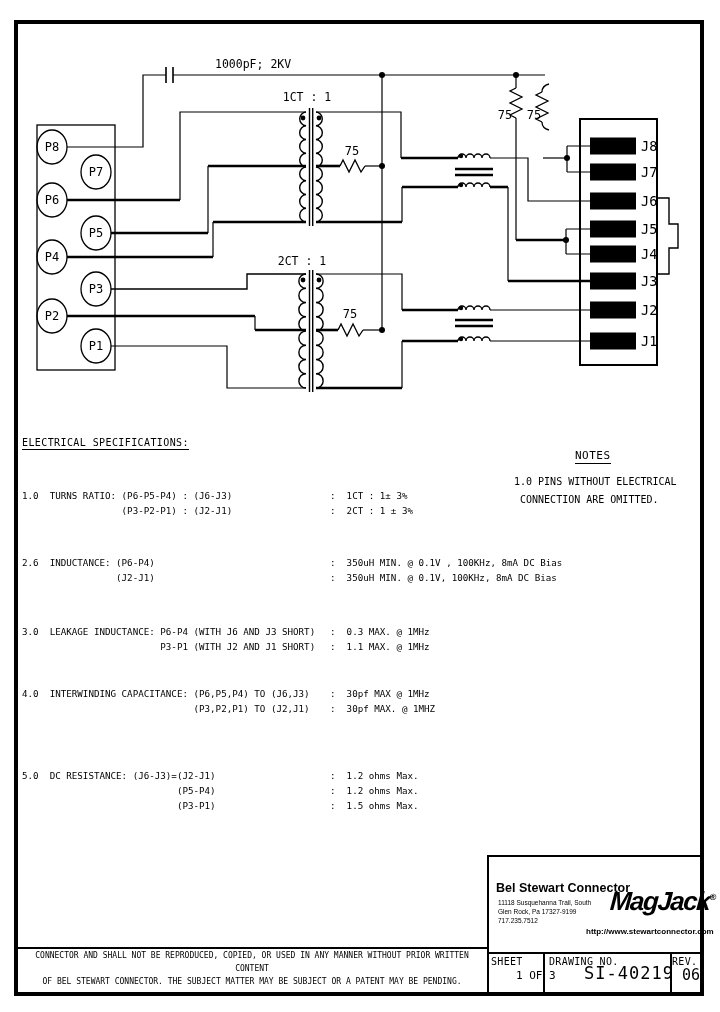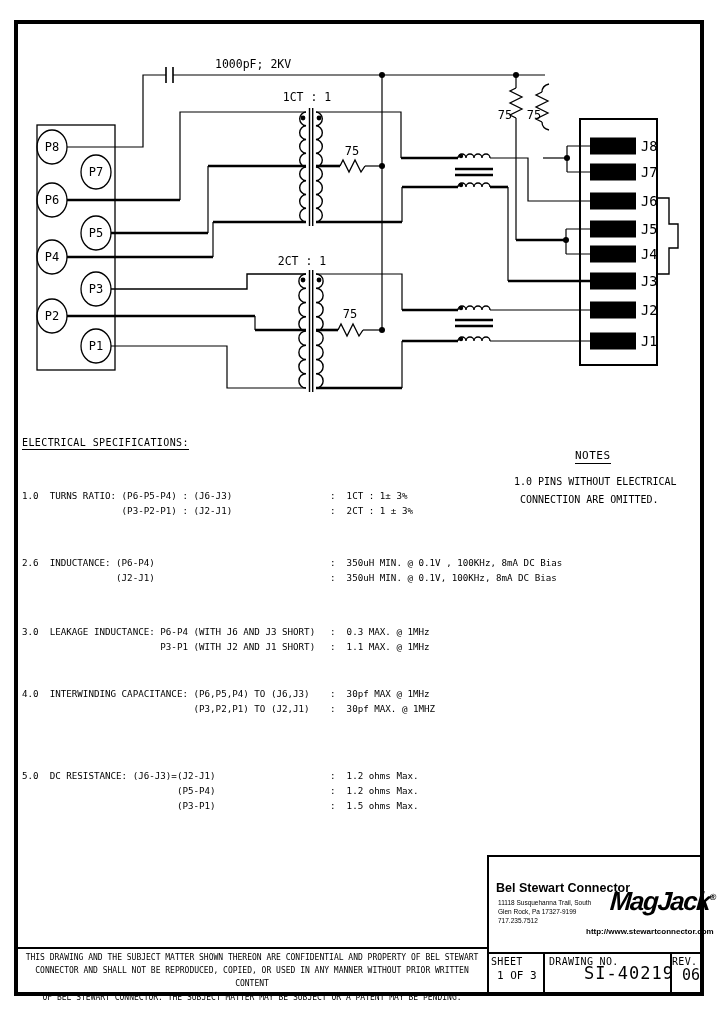--- a/index.html
+++ b/index.html
@@ -229,39 +229,38 @@
     <pre class="spec-right">:  1.2 ohms Max.
 :  1.2 ohms Max.
 :  1.5 ohms Max.</pre>
   </div>
 
   <div class="abs notes-title" style="left:543px;top:449px;margin-left:32px;">NOTES</div>
   <pre class="abs notes-body" style="left:514px;top:473px;">1.0 PINS WITHOUT ELECTRICAL
  CONNECTION ARE OMITTED.</pre>
 
   <div class="abs disc-box">
-    <div class="disc-line" style="margin-top:2px;">THIS DRAWING AND THE SUBJECT MATTER SHOWN THEREON ARE CONFIDENTIAL AND PROPERTY OF BEL STEWART</div>
     <div class="disc-line">CONNECTOR AND SHALL NOT BE REPRODUCED, COPIED, OR USED IN ANY MANNER WITHOUT PRIOR WRITTEN CONTENT</div>
     <div class="disc-line">OF BEL STEWART CONNECTOR.  THE SUBJECT MATTER MAY BE SUBJECT OR A PATENT MAY BE PENDING.</div>
   </div>
 
   <div class="abs tbline" style="left:487px;top:855px;width:216px;height:2px;"></div>
   <div class="abs tbline" style="left:487px;top:855px;width:2px;height:138px;"></div>
   <div class="abs tbline" style="left:487px;top:952px;width:216px;height:2px;"></div>
   <div class="abs tbline" style="left:543px;top:952px;width:2px;height:41px;"></div>
   <div class="abs tbline" style="left:670px;top:952px;width:2px;height:41px;"></div>
 
   <div class="abs company" style="left:496px;top:881px;">Bel Stewart Connector</div>
   <div class="abs addr" style="left:498px;top:899px;">11118 Susquehanna Trail, South</div>
   <div class="abs addr" style="left:498px;top:908px;">Glen Rock, Pa 17327-9199</div>
   <div class="abs addr" style="left:498px;top:917px;">717.235.7512</div>
 
   <div class="abs brand" style="left:610px;top:886px;"><span>MagJack</span><sup>®</sup></div>
   <div class="abs url" style="left:586px;top:927px;">http://www.stewartconnector.com</div>
 
   <div class="abs cell-label" style="left:491px;top:956px;">SHEET</div>
-  <div class="abs sheet-val" style="left:497px;top:969px;">1 OF 3</div>
+  <div class="abs sheet-val" style="left:516px;top:969px;">1 OF 3</div>
   <div class="abs cell-label" style="left:549px;top:956px;">DRAWING NO.</div>
   <div class="abs dno-val" style="left:584px;top:963px;">SI-40219</div>
   <div class="abs cell-label" style="left:672px;top:956px;">REV.</div>
   <div class="abs rev-val" style="left:682px;top:966px;">06</div>
 
 </div>
 
 </body></html>

